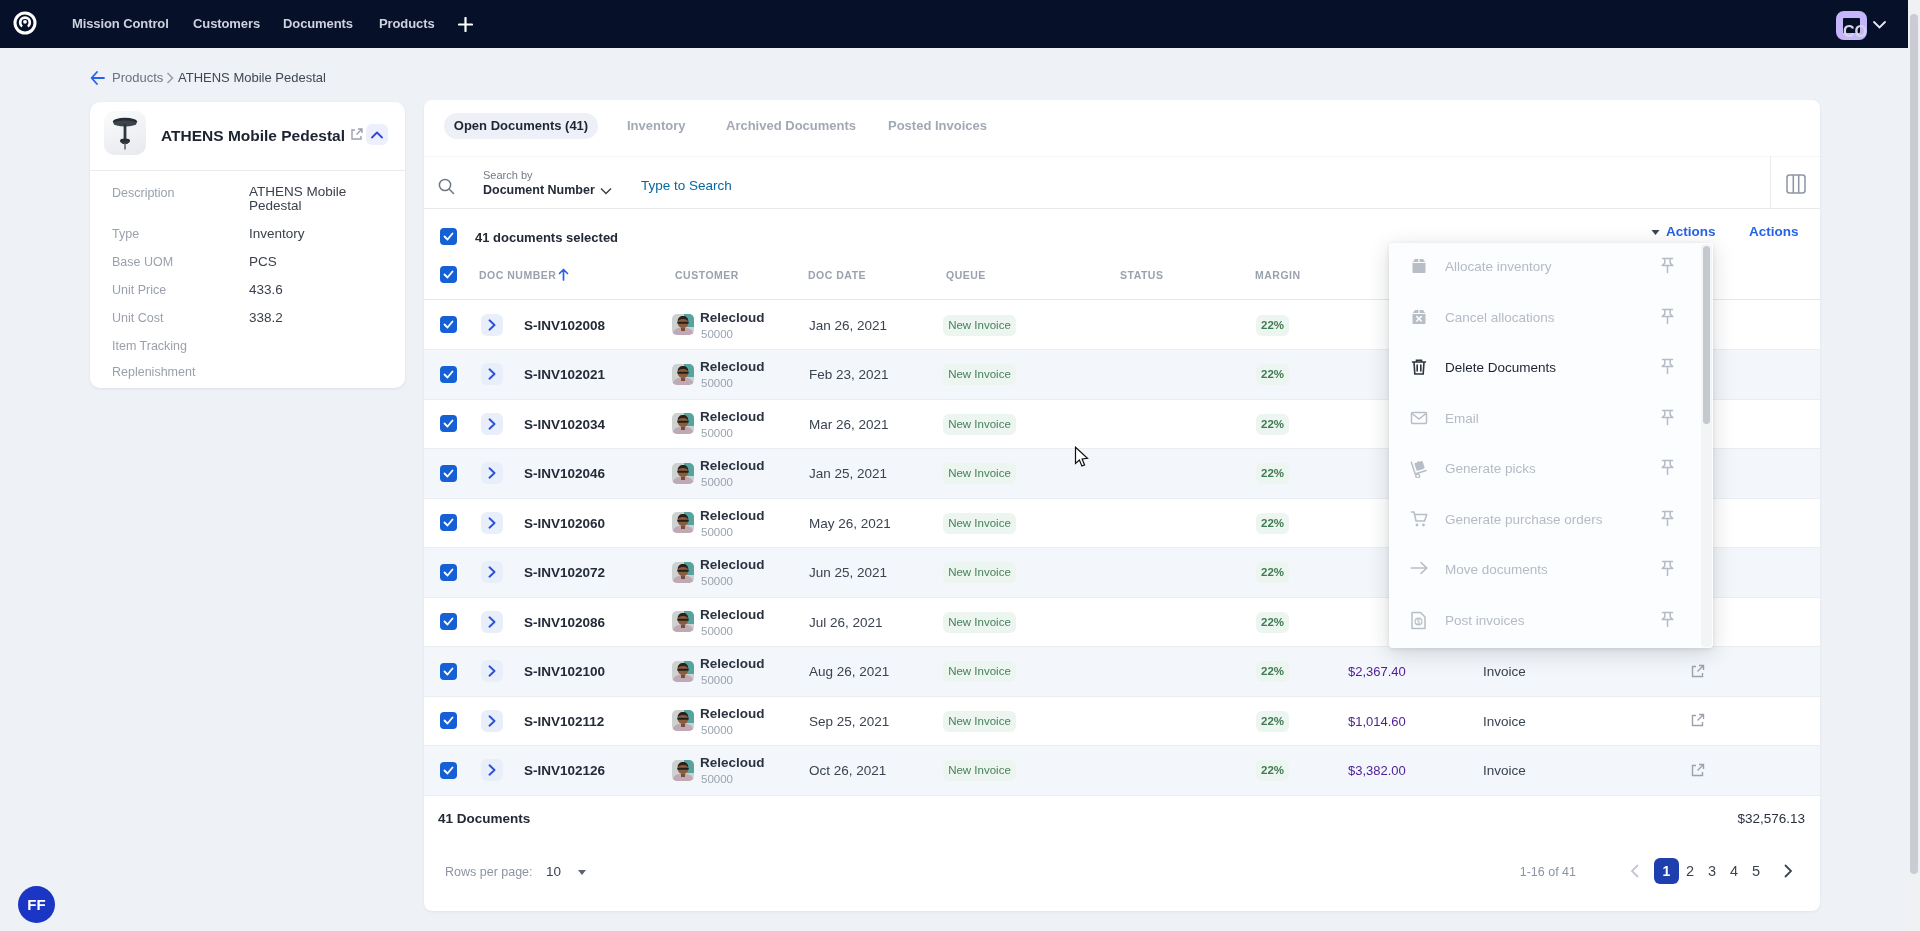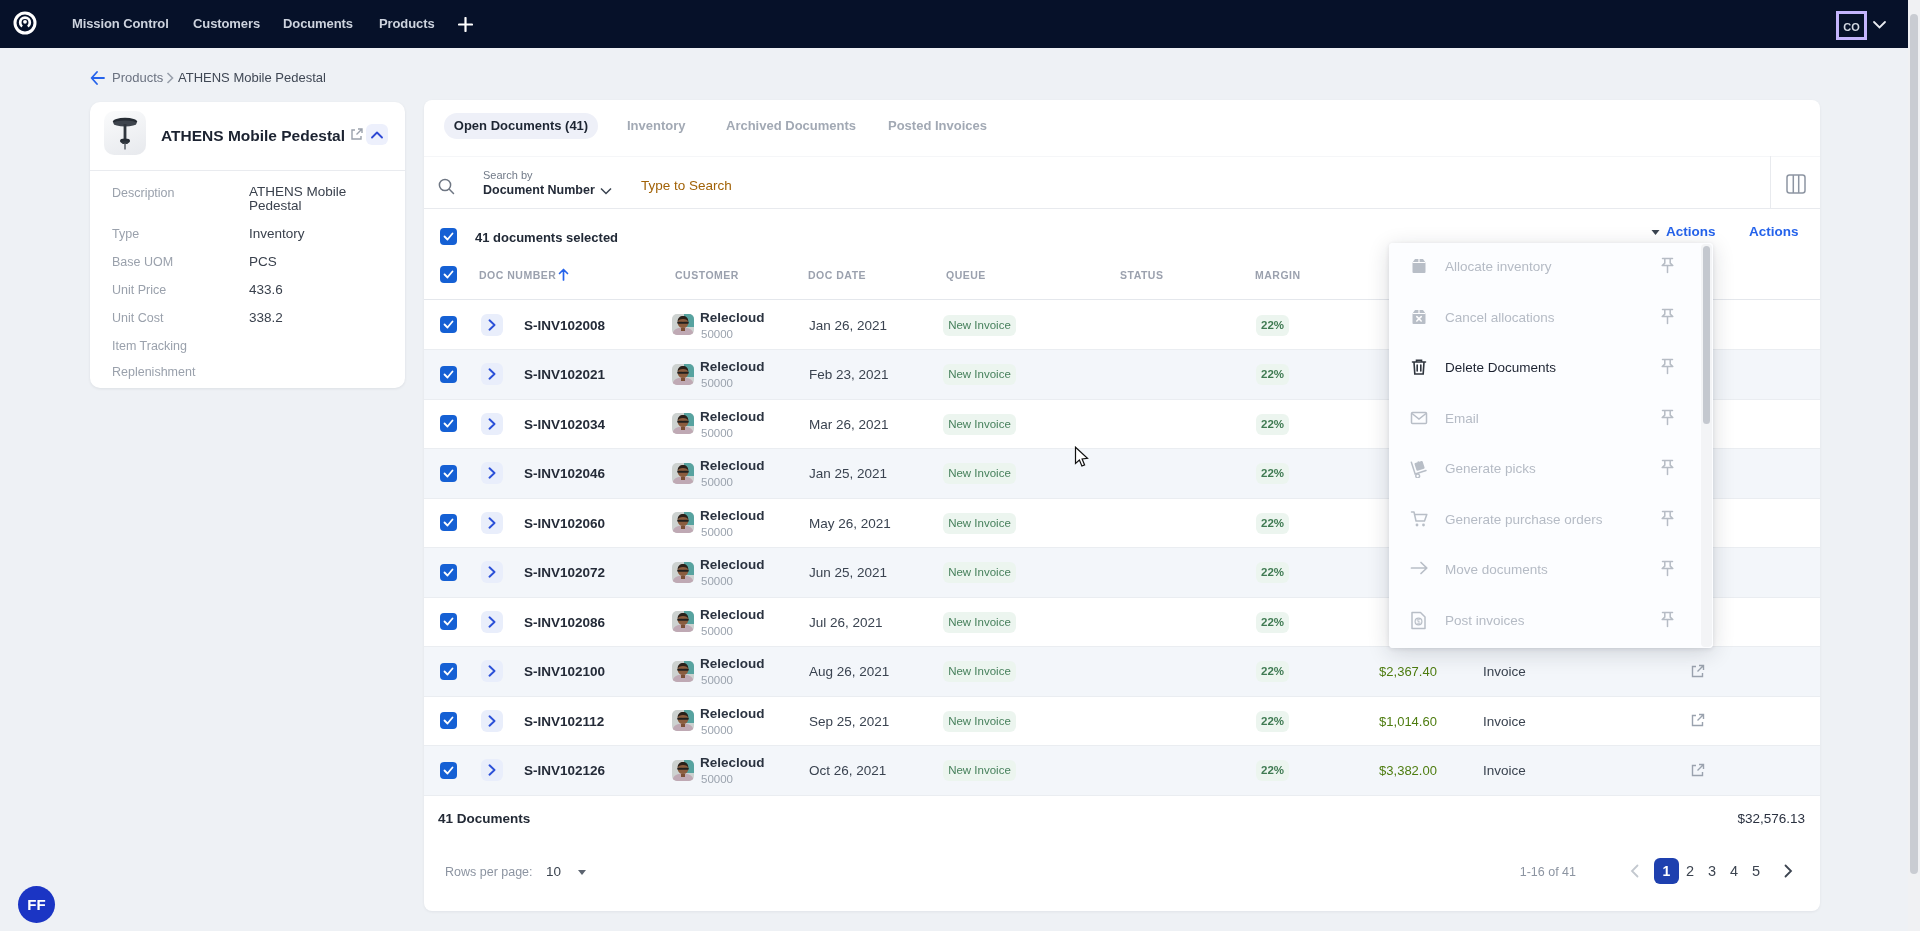--- a/index.html
+++ b/index.html
@@ -33,21 +33,21 @@
 .cb { position:absolute; width:17px; height:17px; background:#1560d4; border-radius:4px; }
 .cb svg { position:absolute; left:2px; top:2px; }
 
 .exp { position:absolute; width:22px; height:22px; background:#e9eefb; border-radius:6px; }
 
 .docnum { position:absolute; font-size:13.5px; font-weight:700; color:#242b38; white-space:nowrap; }
 .cname { position:absolute; font-size:13.5px; font-weight:700; color:#2b3340; white-space:nowrap; }
 .cnum { position:absolute; font-size:11.5px; color:#9ba3ae; white-space:nowrap; }
 .ddate { position:absolute; font-size:13.5px; color:#3a4350; white-space:nowrap; }
 .pill { position:absolute; height:21px; line-height:21px; background:#ecf5ef; border-radius:6px; font-size:11.5px; color:#47815c; text-align:center; white-space:nowrap; }
-.amt { position:absolute; font-size:13px; color:#4d7c0f; text-align:center; width:120px; white-space:nowrap; }
+.amt { position:absolute; font-size:13px; color:#4c1d95; text-align:left; width:120px; white-space:nowrap; }
 .invl { position:absolute; font-size:13.5px; color:#3a4350; white-space:nowrap; }
 
 
 #menu { position:absolute; left:1389px; top:243px; width:324px; height:405px; background:rgba(252,253,255,.975); border-radius:4px; box-shadow:0 5px 22px rgba(25,32,45,.16), 0 1px 4px rgba(25,32,45,.1); }
 .mitem { position:absolute; left:0; width:376px; height:50px; }
 .mlabel { position:absolute; left:56px; top:16px; font-size:13.5px; color:#b5bbc5; white-space:nowrap; }
 .mlabel.on { color:#1c2230; }
 
 
 #pagesb { position:absolute; right:0; top:0; width:12px; height:931px; background:#f0f1f3; }
@@ -68,21 +68,21 @@
     <path d="M12 10.2L7.6 18.4h8.8z" fill="#061129"></path>
     <circle cx="12" cy="10.8" r="1.9" fill="#fff"></circle>
   </svg>
   <div class="mi" style="left:72px">Mission Control</div>
   <div class="mi" style="left:193px">Customers</div>
   <div class="mi" style="left:283px">Documents</div>
   <div class="mi" style="left:379px">Products</div>
   <svg class="abs" style="left:458px;top:17px" width="15" height="15" viewBox="0 0 15 15">
       <path d="M7.5 1v13M1 7.5h13" stroke="#fff" stroke-width="2.2" stroke-linecap="round"></path>
     </svg>
-  <div class="abs" style="left:1836px;top:11px;width:31px;height:29px;border:3px solid #c4b5fd;border-radius:0;color:#d3d8e2;font-size:11px;font-weight:700;text-align:center;line-height:27px;">CO</div>
+  <div class="abs" style="left:1836px;top:11px;width:31px;height:29px;border:7px solid #c4b5fd;border-radius:8px;color:#d3d8e2;font-size:16px;font-weight:700;text-align:center;line-height:27px;">CO</div>
   <svg class="abs" style="left:1872px;top:20px" width="15" height="10" viewBox="0 0 15 10">
       <path d="M2 2l5.5 5.5L13 2" fill="none" stroke="#e8ebf0" stroke-width="1.8" stroke-linecap="round"></path>
     </svg>
 </div>
 
 <div id="crumb">
   <svg class="abs" style="left:0;top:1px" width="15" height="14" viewBox="0 0 15 14">
       <path d="M7 1L1.6 7 7 13M2 7h12" fill="none" stroke="#2563eb" stroke-width="1.8" stroke-linecap="round" stroke-linejoin="round"></path>
     </svg>
   <span style="position:absolute;left:22px;top:0;">Products</span>
@@ -136,21 +136,21 @@
 <div class="abs" style="left:424px;top:208px;width:1396px;height:1px;background:#e8eaee;"></div>
 <svg class="abs" style="left:438px;top:178px" width="17" height="17" viewBox="0 0 17 17">
     <circle cx="7" cy="7" r="5.6" fill="none" stroke="#6e7683" stroke-width="1.5"></circle>
     <path d="M11.3 11.3L15.5 15.5" stroke="#6e7683" stroke-width="1.5" stroke-linecap="round"></path>
   </svg>
 <div class="abs" style="left:483px;top:169px;font-size:11px;color:#717a88;">Search by</div>
 <div class="abs" style="left:483px;top:183px;font-size:12.5px;font-weight:700;color:#242b38;white-space:nowrap;">Document Number</div>
 <svg class="abs" style="left:600px;top:187px" width="12" height="8" viewBox="0 0 12 8">
     <path d="M1 1.5l5 5 5-5" fill="none" stroke="#3a4350" stroke-width="1.5"></path>
   </svg>
-<div class="abs" style="left:641px;top:178px;font-size:13.5px;color:#a16207;white-space:nowrap;">Type to Search</div>
+<div class="abs" style="left:641px;top:178px;font-size:13.5px;color:#0369a1;white-space:nowrap;">Type to Search</div>
 <div class="abs" style="left:1770px;top:156px;width:1px;height:52px;background:#e8eaee;"></div>
 <svg class="abs" style="left:1786px;top:174px" width="20" height="20" viewBox="0 0 20 20">
     <rect x="1" y="1" width="18" height="18" rx="2.5" fill="none" stroke="#8d95a2" stroke-width="1.5"></rect>
     <path d="M7.3 1v18M12.7 1v18" stroke="#8d95a2" stroke-width="1.5"></path>
   </svg>
 
 <div class="cb" style="left:440px;top:228px;">
     <svg width="13" height="13" viewBox="0 0 13 13">
       <path d="M2.5 6.5l3 3 5-6" fill="none" stroke="#fff" stroke-width="1.8" stroke-linecap="round" stroke-linejoin="round"></path>
     </svg>

